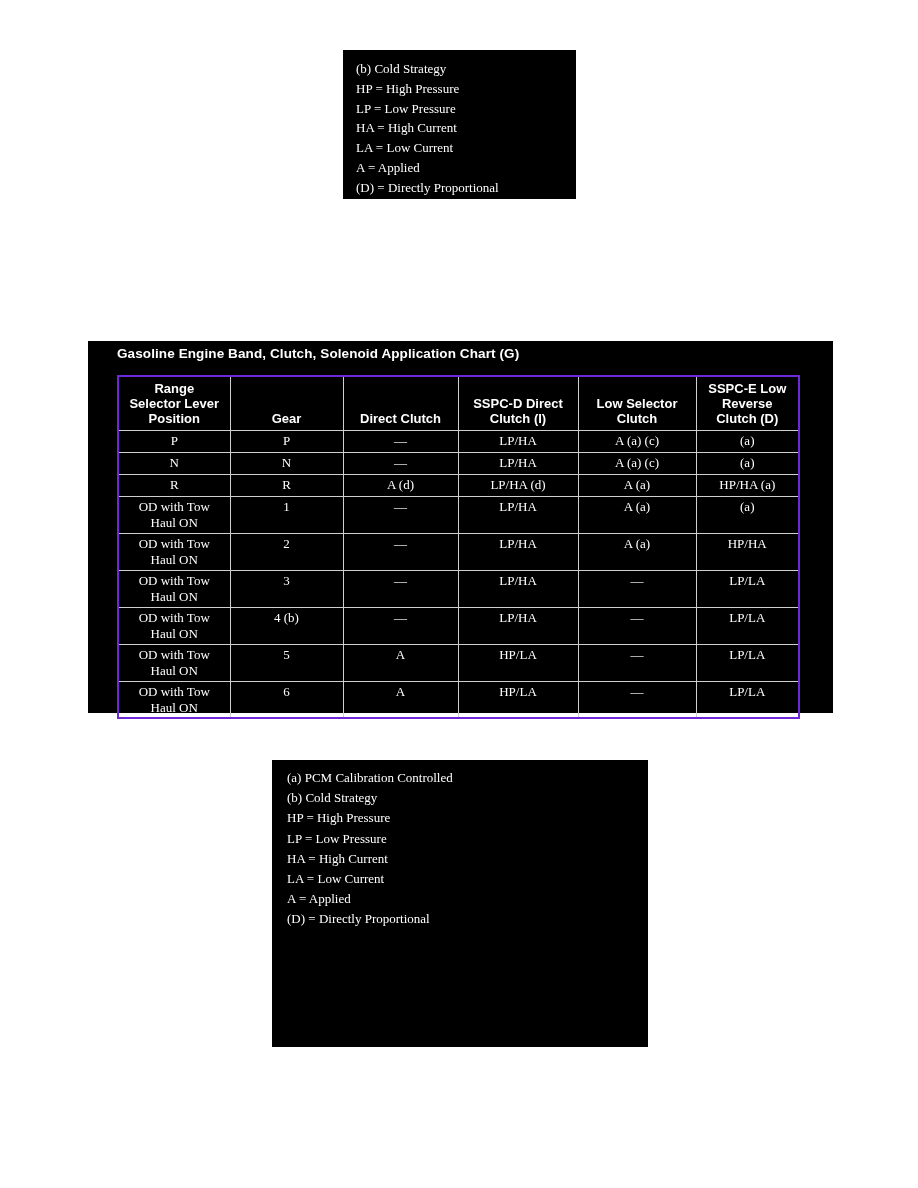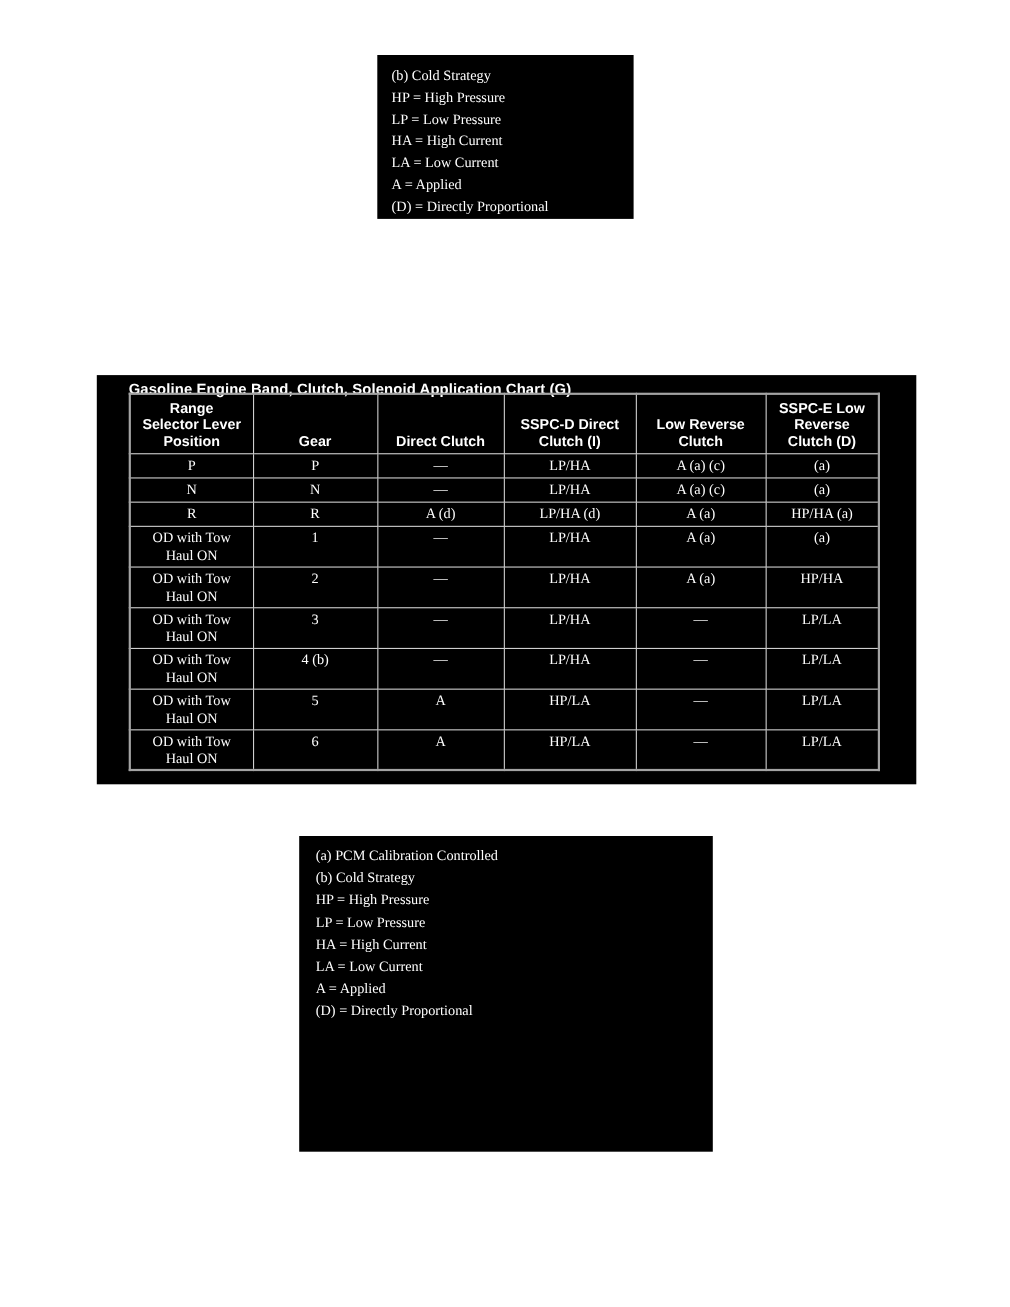--- a/index.html
+++ b/index.html
@@ -43,25 +43,25 @@
     position: absolute;
     left: 29px; top: 5px;
     font-family: "Liberation Sans", sans-serif;
     font-weight: bold;
     font-size: 13.5px;
     letter-spacing: 0.1px;
     white-space: nowrap;
   }
   table.app-table {
     position: absolute;
-    left: 29px; top: 16px;
+    left: 29px; top: 34px;
     width: 681px;
     border-collapse: collapse;
     table-layout: fixed;
-    border: 2px solid #a3a3a3;
+    border: 2px solid #6d28d9;
   }
   .app-table th, .app-table td {
     border: 1px solid #cfcfcf;
     text-align: center;
     white-space: pre-line;
     overflow: hidden;
     padding: 0 3px;
   }
   .app-table thead tr { height: 54px; }
   .app-table th {
@@ -107,21 +107,21 @@
     </colgroup>
     <thead>
       <tr>
         <th>Range
 Selector Lever
 Position</th>
         <th>Gear</th>
         <th>Direct Clutch</th>
         <th>SSPC-D Direct
 Clutch (I)</th>
-        <th>Low Reverse
+        <th>Low Selector
 Clutch</th>
         <th>SSPC-E Low
 Reverse
 Clutch (D)</th>
       </tr>
     </thead>
     <tbody>
       <tr class="row-single">
         <td>P</td>
         <td>P</td>

